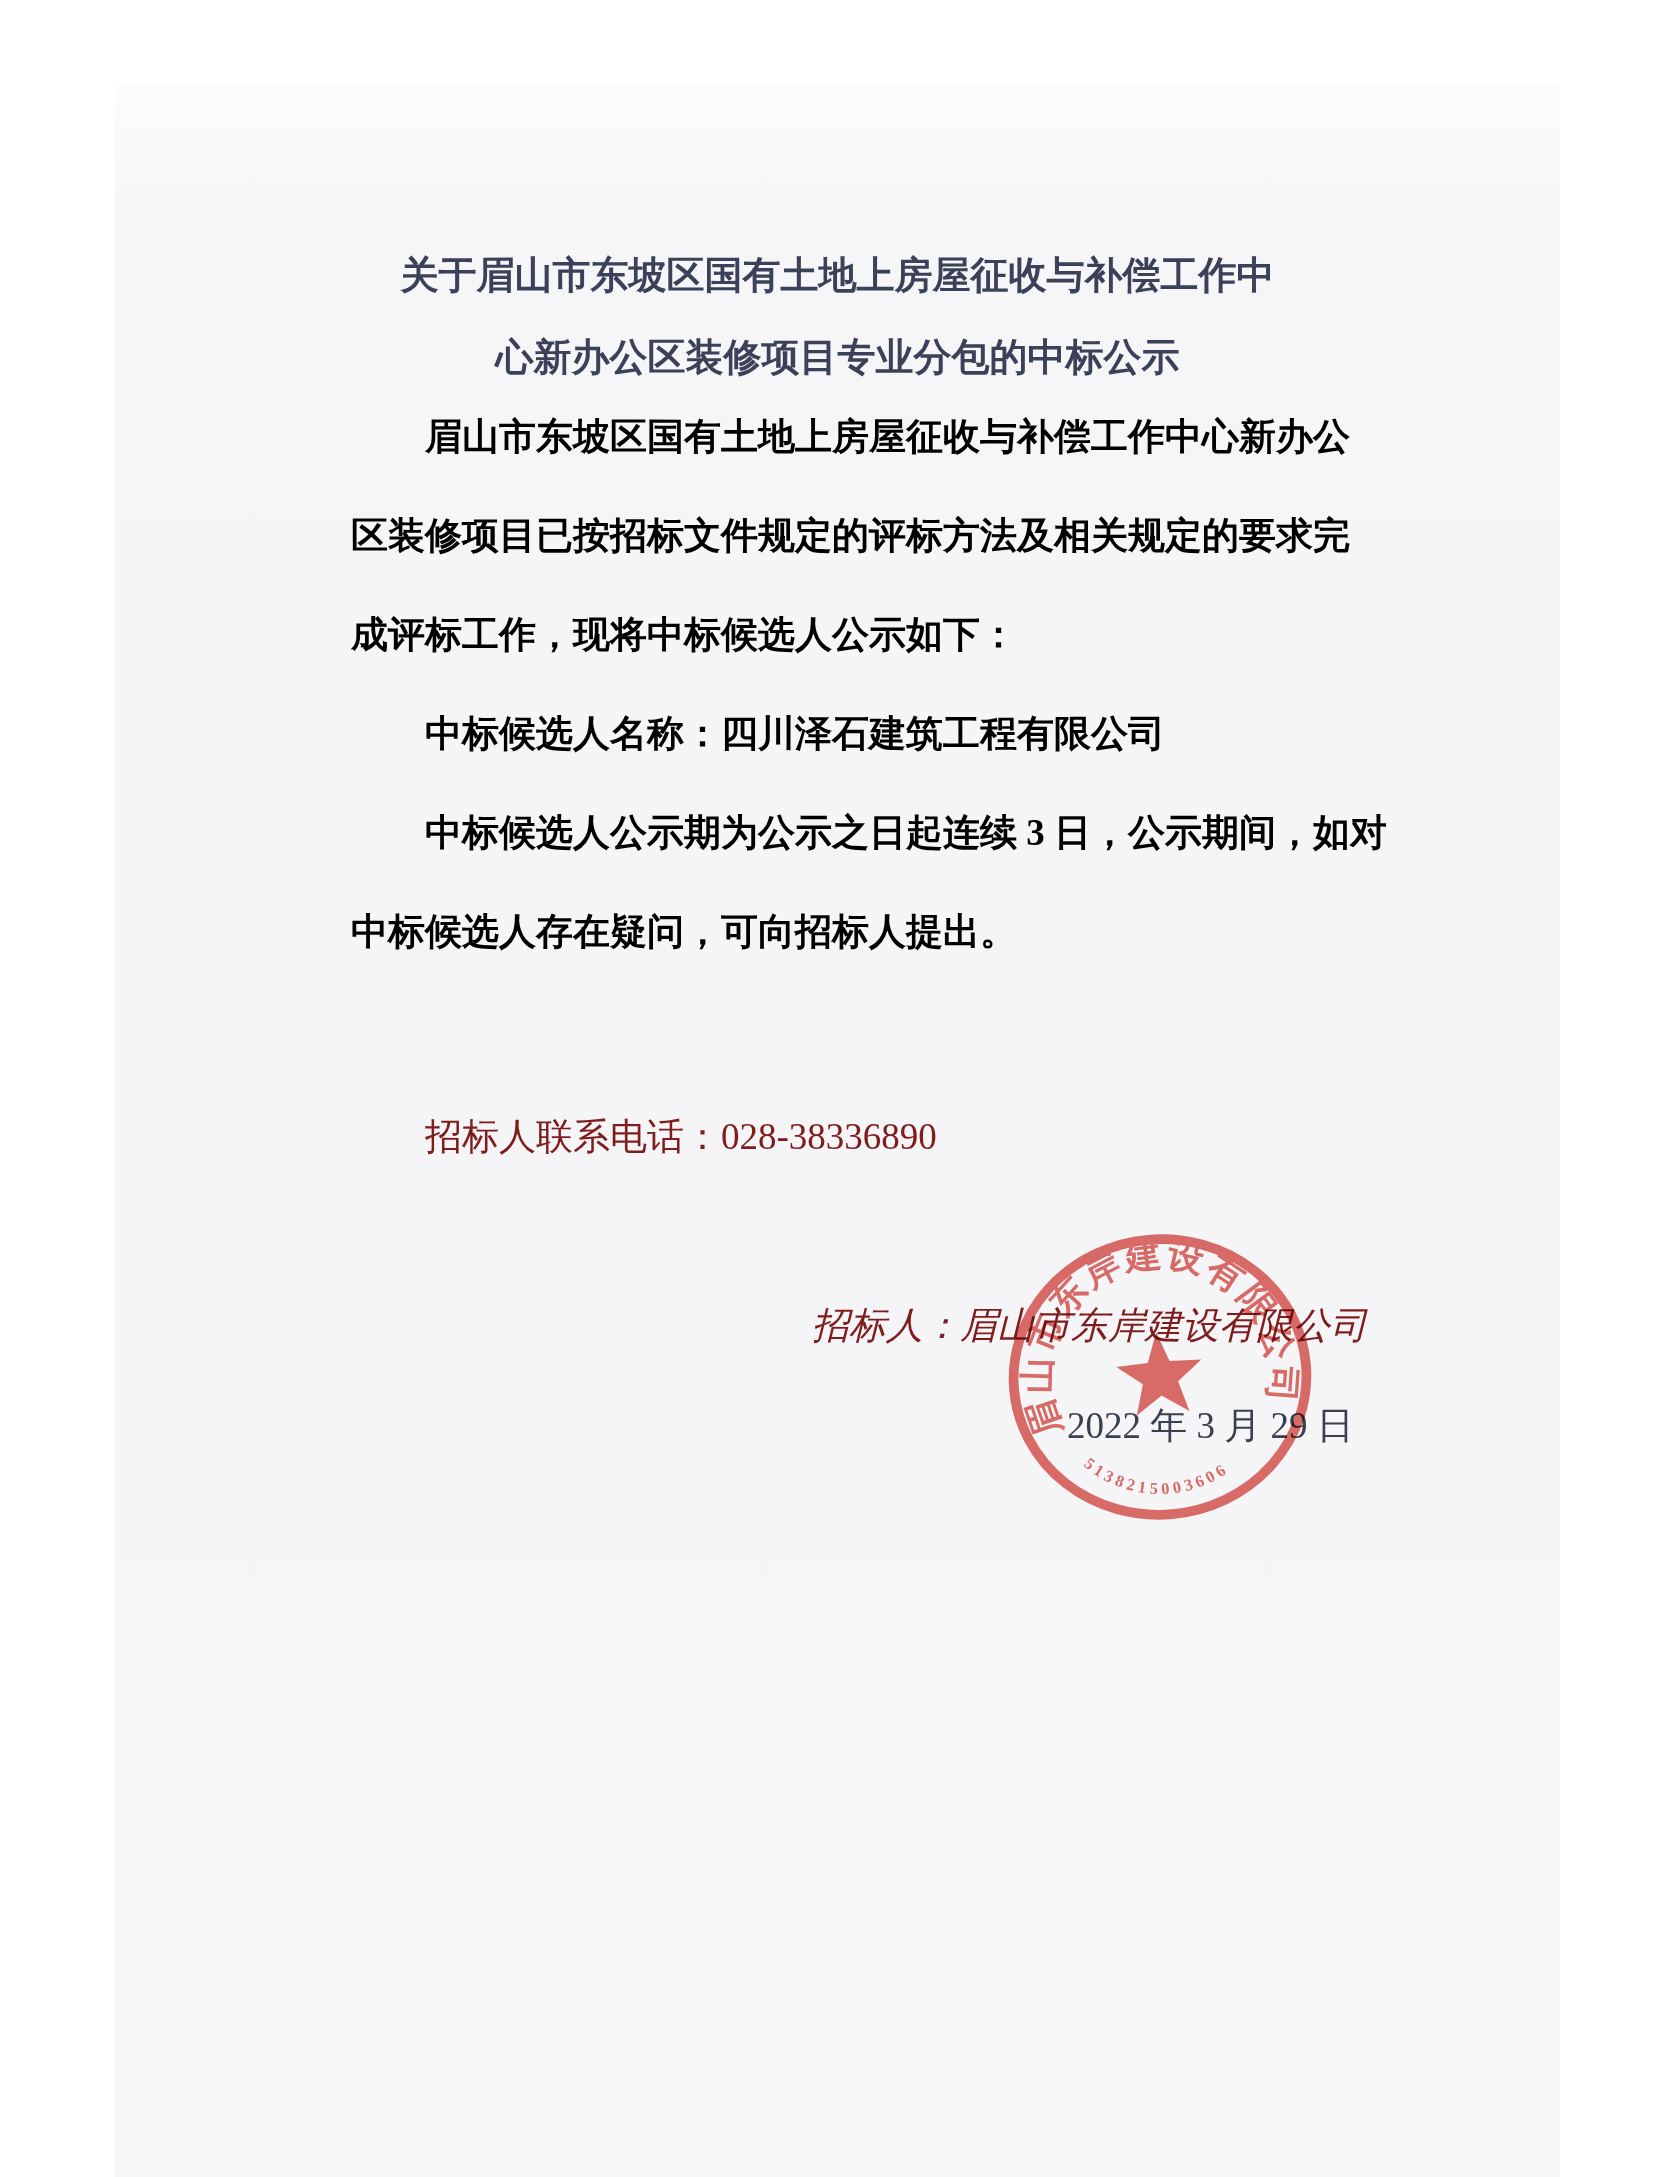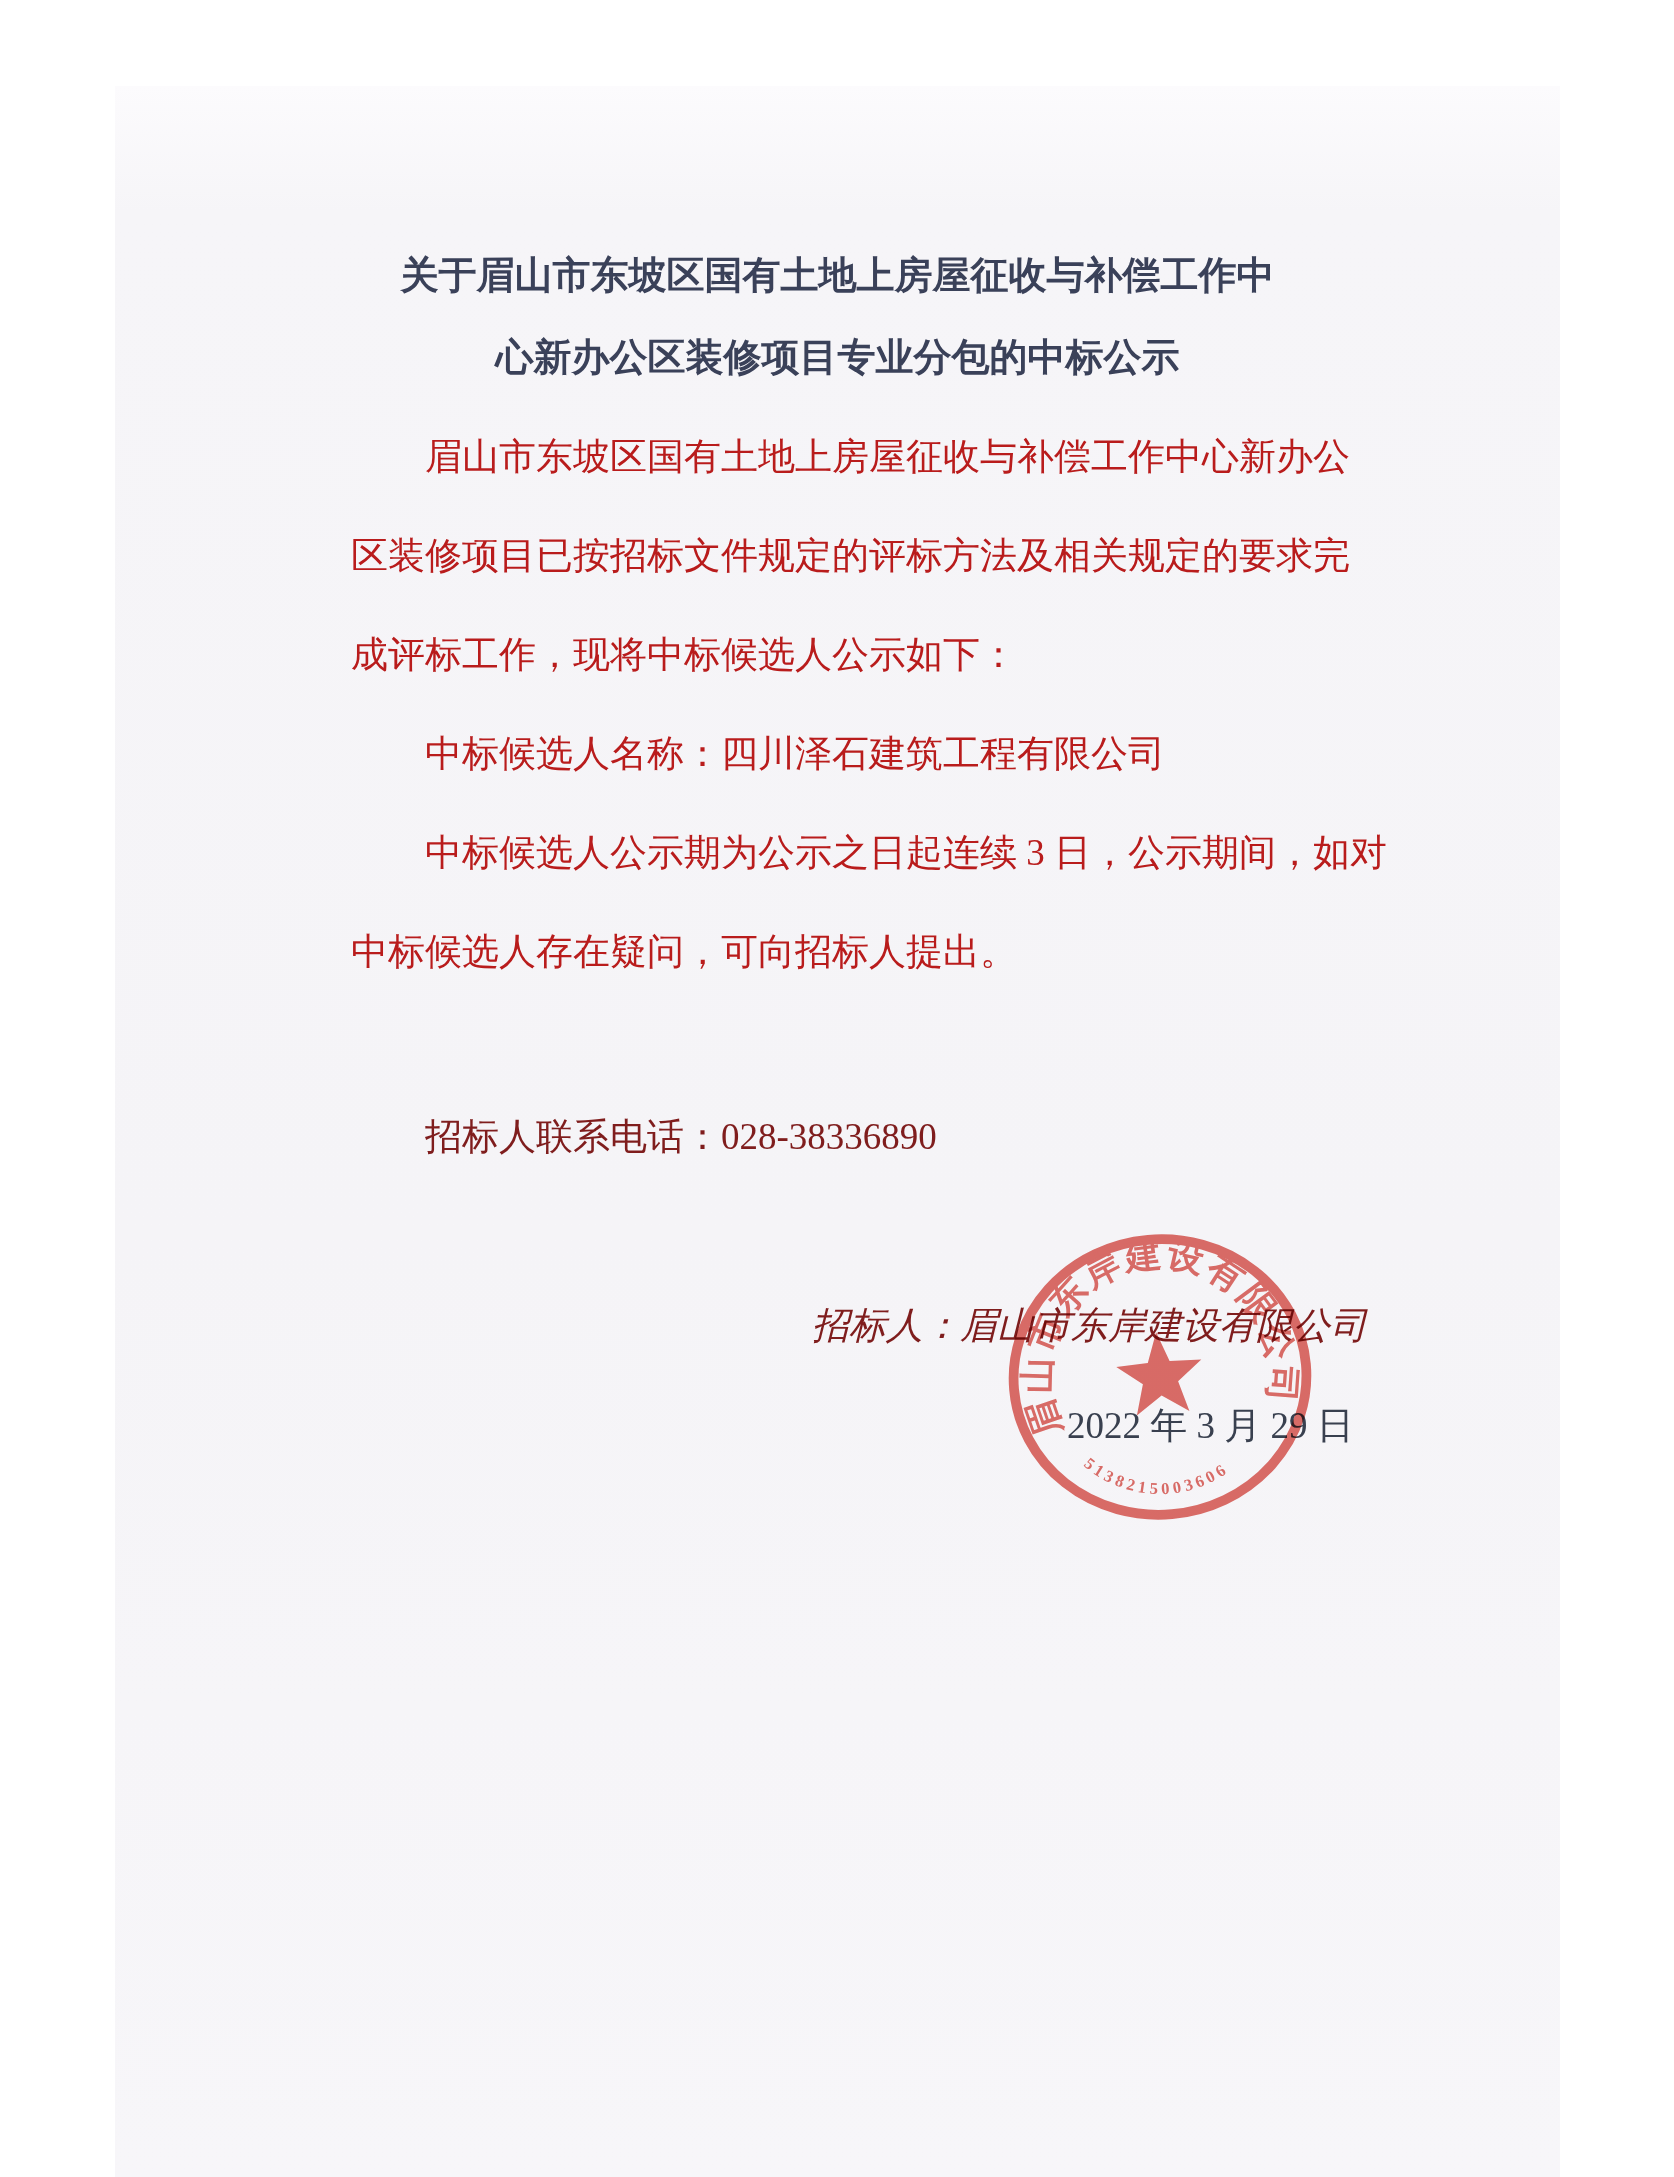--- a/index.html
+++ b/index.html
@@ -33,26 +33,27 @@
     font-size: 38px;
     line-height: 82px;
     font-weight: 600;
     letter-spacing: 0px;
     color: #3a4159;
     white-space: pre-line;
   }
   .doc-body {
     position: absolute;
     left: 351px;
-    top: 407px;
+    top: 387px;
     width: 1131px;
     font-size: 37px;
     line-height: 99px;
-    color: #b91c1c;
+    color: #000000;
     white-space: pre-line;
+    font-weight: bold;
   }
   .doc-line {
     position: absolute;
     font-size: 37px;
     line-height: 99px;
     color: #7f1d1d;
     white-space: pre;
   }
   .phone-line  { left: 351px;  top: 1087px; }
   .signer-line { left: 812px;  top: 1276px; font-style: italic; }

